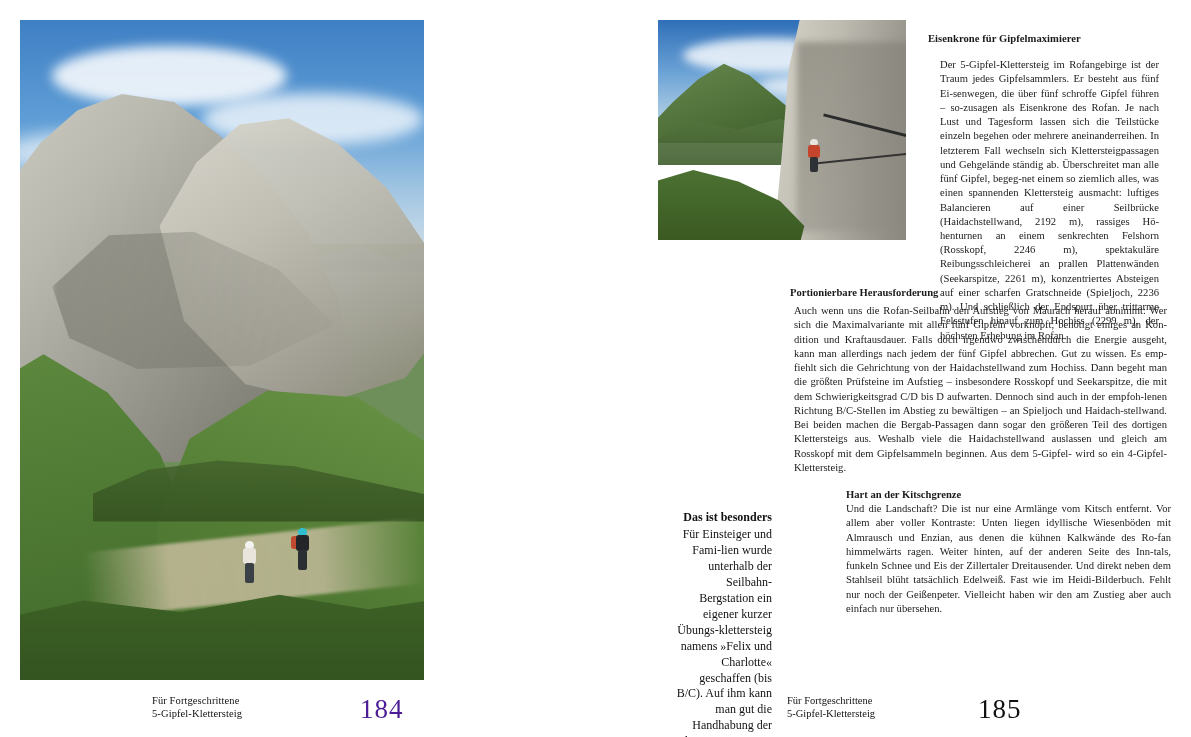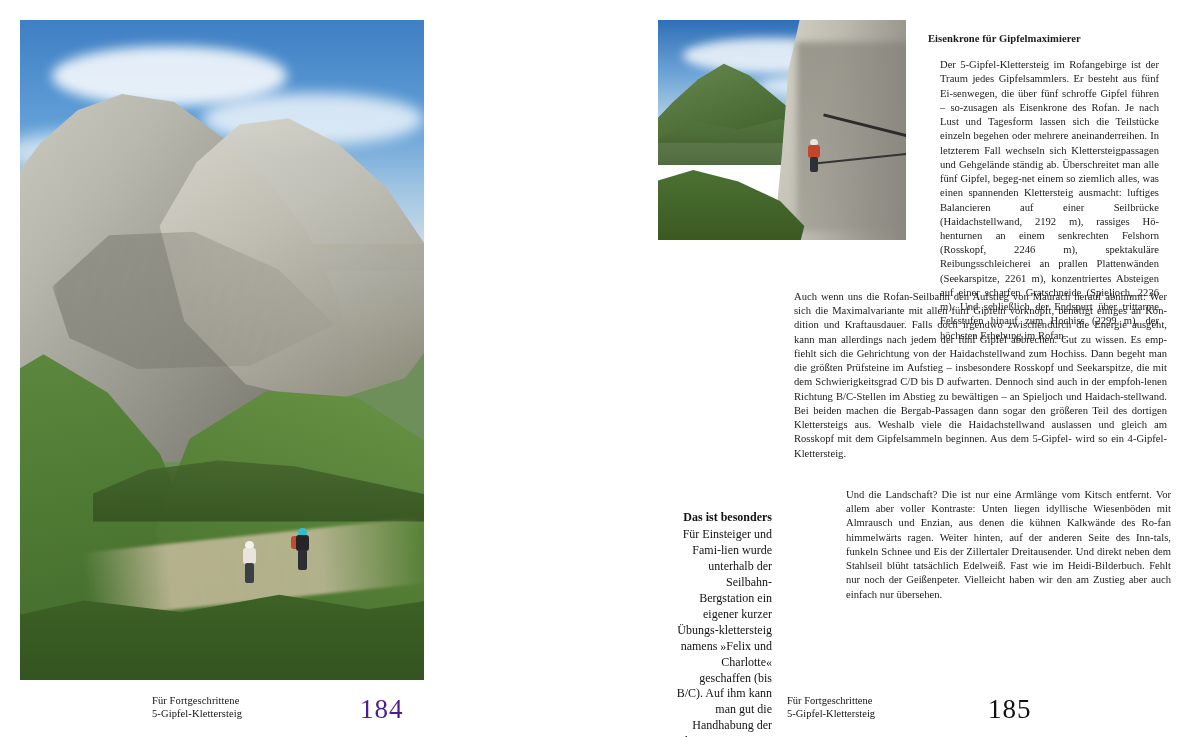--- a/index.html
+++ b/index.html
@@ -373,21 +373,20 @@
     line-height: 1.25;
     color: #111;
   }
   .pagenum-right {
     position: absolute;
     left: 978px;
     top: 694px;
     font-size: 27px;
     letter-spacing: 1px;
     color: #111;
-    margin-left: 10px;
   }
   .gutter {
     position: absolute;
     left: 595px;
     top: 0;
     width: 1px;
     height: 737px;
     background: transparent;
   }
 </style>
@@ -456,24 +455,26 @@
   </div>
 
   <div class="col-right">
     <div class="block">
       <h3>Eisenkrone für Gipfelmaximierer</h3>
       <p>Der 5-Gipfel-Klettersteig im Rofangebirge ist der Traum jedes Gipfelsammlers. Er besteht aus fünf Ei-senwegen, die über fünf schroffe Gipfel führen – so-zusagen als Eisenkrone des Rofan. Je nach Lust und Tagesform lassen sich die Teilstücke einzeln begehen oder mehrere aneinanderreihen. In letzterem Fall wechseln sich Klettersteigpassagen und Gehgelände ständig ab. Überschreitet man alle fünf Gipfel, begeg-net einem so ziemlich alles, was einen spannenden Klettersteig ausmacht: luftiges Balancieren auf einer Seilbrücke (Haidachstellwand, 2192 m), rassiges Hö-henturnen an einem senkrechten Felshorn (Rosskopf, 2246 m), spektakuläre Reibungsschleicherei an prallen Plattenwänden (Seekarspitze, 2261 m), konzentriertes Absteigen auf einer scharfen Gratschneide (Spieljoch, 2236 m). Und schließlich der Endspurt über trittarme Felsstufen hinauf zum Hochiss (2299 m), der höchsten Erhebung im Rofan.</p>
     </div>
   </div>
 
   <div class="block-mid">
+    <h3>Portionierbare Herausforderung</h3>
     <p>Auch wenn uns die Rofan-Seilbahn den Aufstieg von Maurach herauf abnimmt: Wer sich die Maximalvariante mit allen fünf Gipfeln vorknöpft, benötigt einiges an Kon-dition und Kraftausdauer. Falls doch irgendwo zwischendurch die Energie ausgeht, kann man allerdings nach jedem der fünf Gipfel abbrechen. Gut zu wissen. Es emp-fiehlt sich die Gehrichtung von der Haidachstellwand zum Hochiss. Dann begeht man die größten Prüfsteine im Aufstieg – insbesondere Rosskopf und Seekarspitze, die mit dem Schwierigkeitsgrad C/D bis D aufwarten. Dennoch sind auch in der empfoh-lenen Richtung B/C-Stellen im Abstieg zu bewältigen – an Spieljoch und Haidach-stellwand. Bei beiden machen die Bergab-Passagen dann sogar den größeren Teil des dortigen Klettersteigs aus. Weshalb viele die Haidachstellwand auslassen und gleich am Rosskopf mit dem Gipfelsammeln beginnen. Aus dem 5-Gipfel- wird so ein 4-Gipfel-Klettersteig.</p>
   </div>
 
   <div class="block-low">
+    <h3>Hart an der Kitschgrenze</h3>
     <p>Und die Landschaft? Die ist nur eine Armlänge vom Kitsch entfernt. Vor allem aber voller Kontraste: Unten liegen idyllische Wiesenböden mit Almrausch und Enzian, aus denen die kühnen Kalkwände des Ro-fan himmelwärts ragen. Weiter hinten, auf der anderen Seite des Inn-tals, funkeln Schnee und Eis der Zillertaler Dreitausender. Und direkt neben dem Stahlseil blüht tatsächlich Edelweiß. Fast wie im Heidi-Bilderbuch. Fehlt nur noch der Geißenpeter. Vielleicht haben wir den am Zustieg aber auch einfach nur übersehen.</p>
   </div>
 
   <div class="folio-right">
     <div>Für Fortgeschrittene</div>
     <div>5-Gipfel-Klettersteig</div>
   </div>
   <div class="pagenum-right">185</div>
 
 </div>

